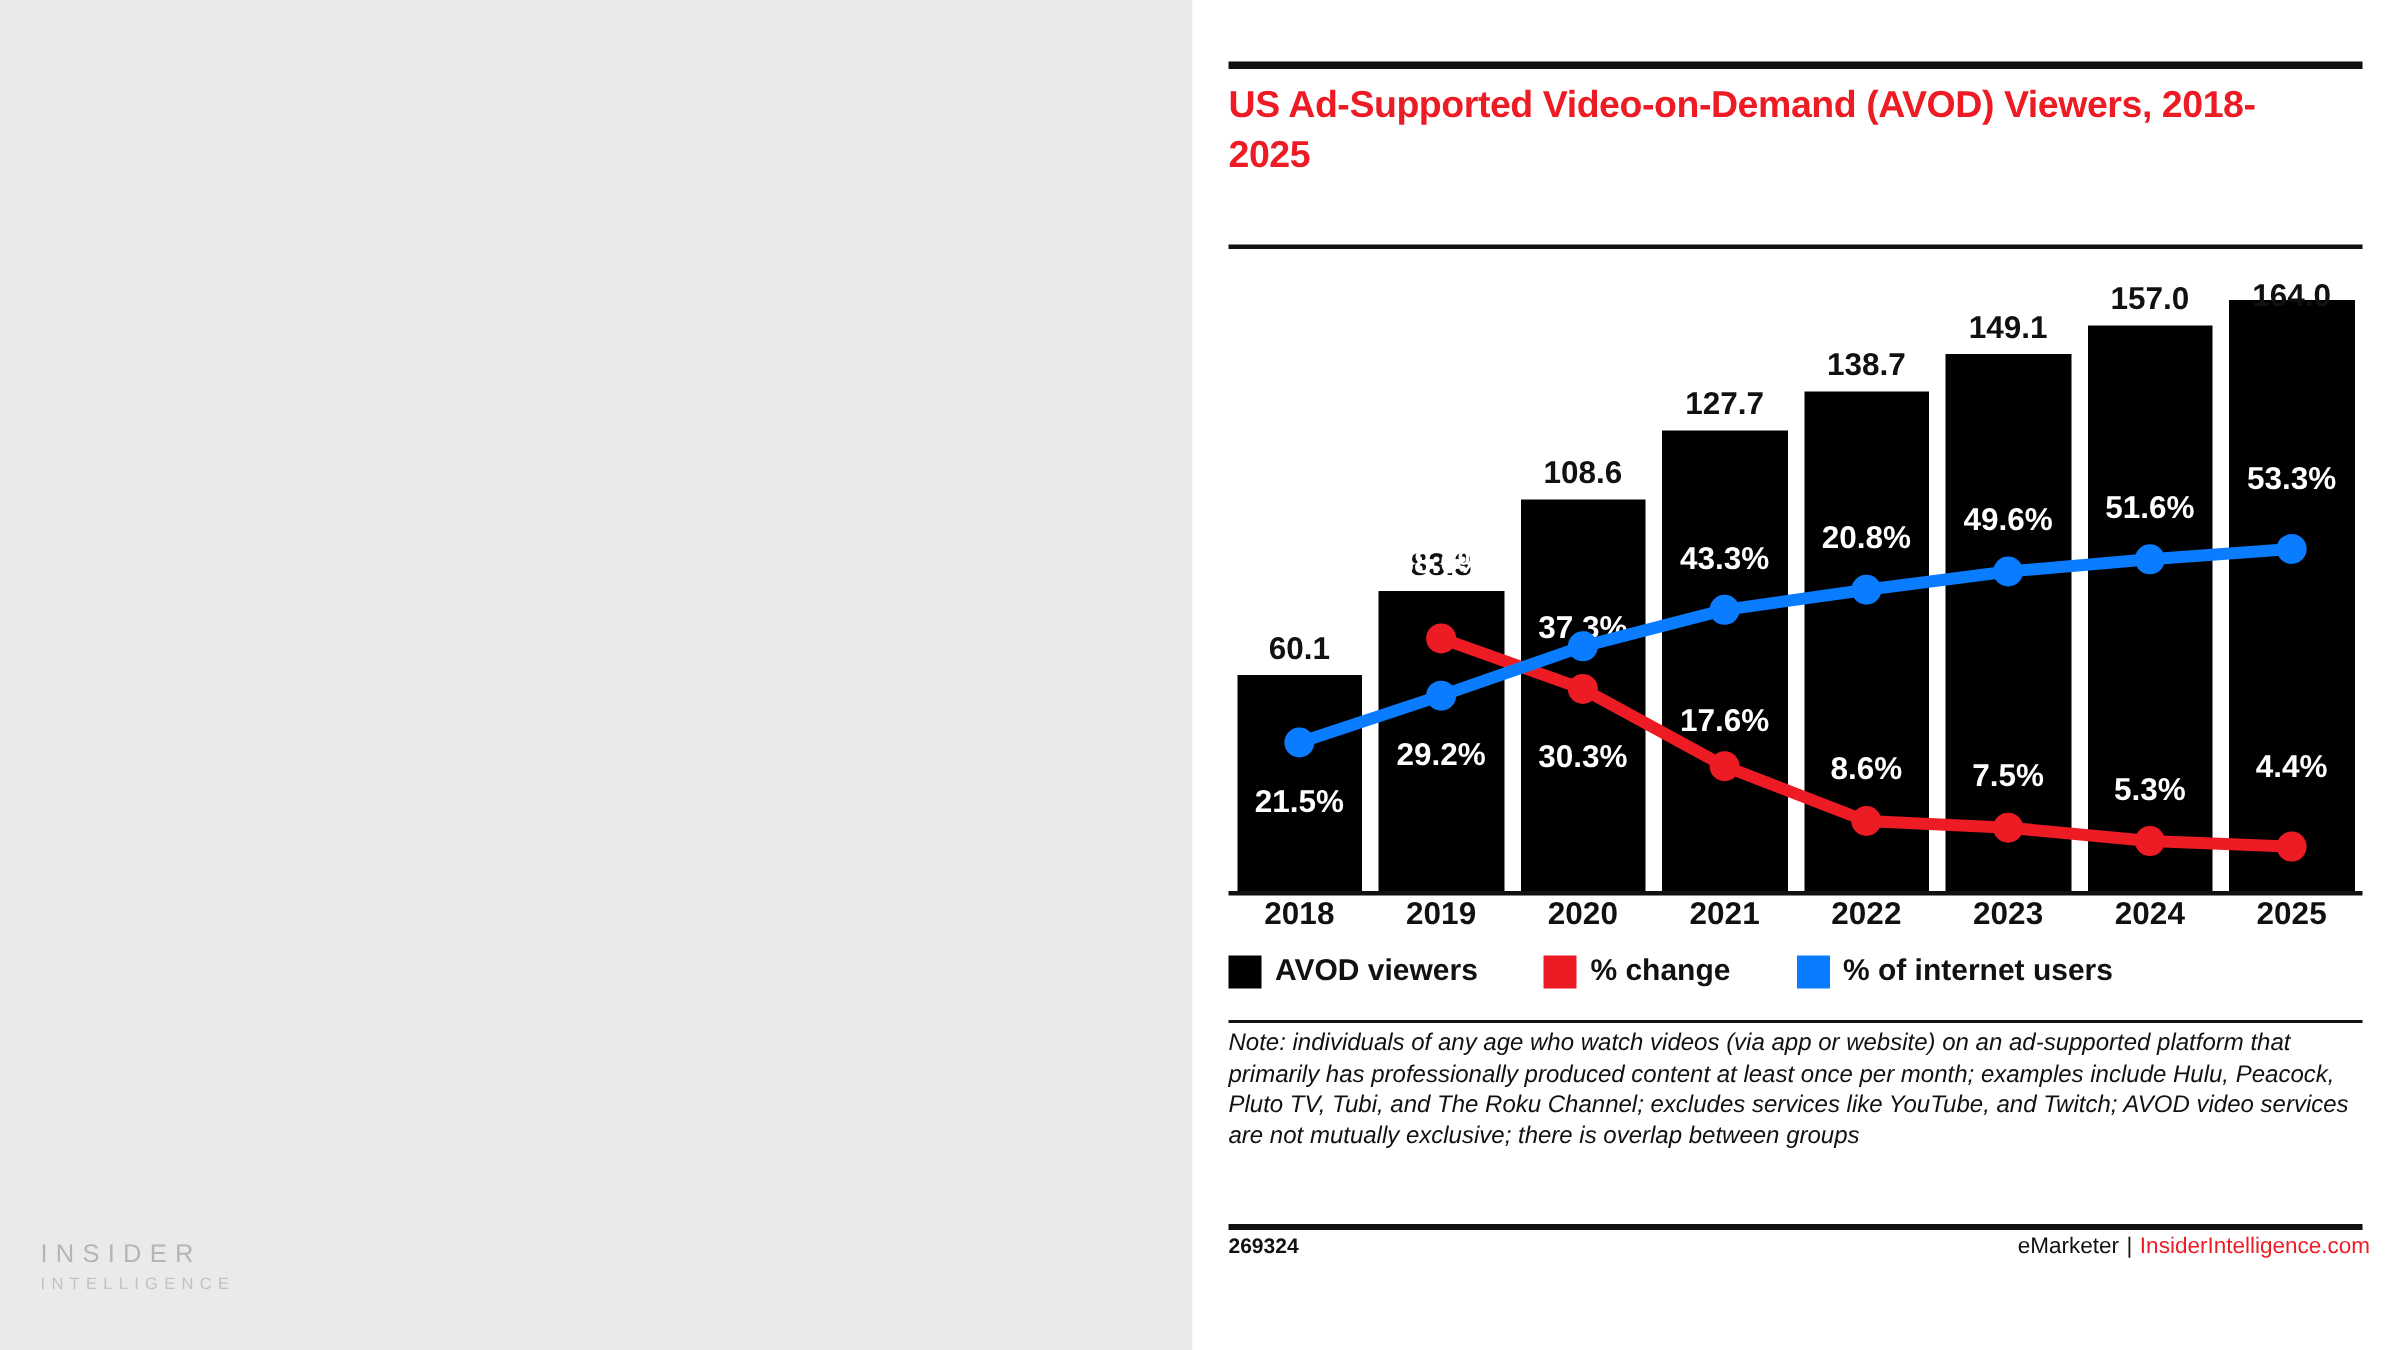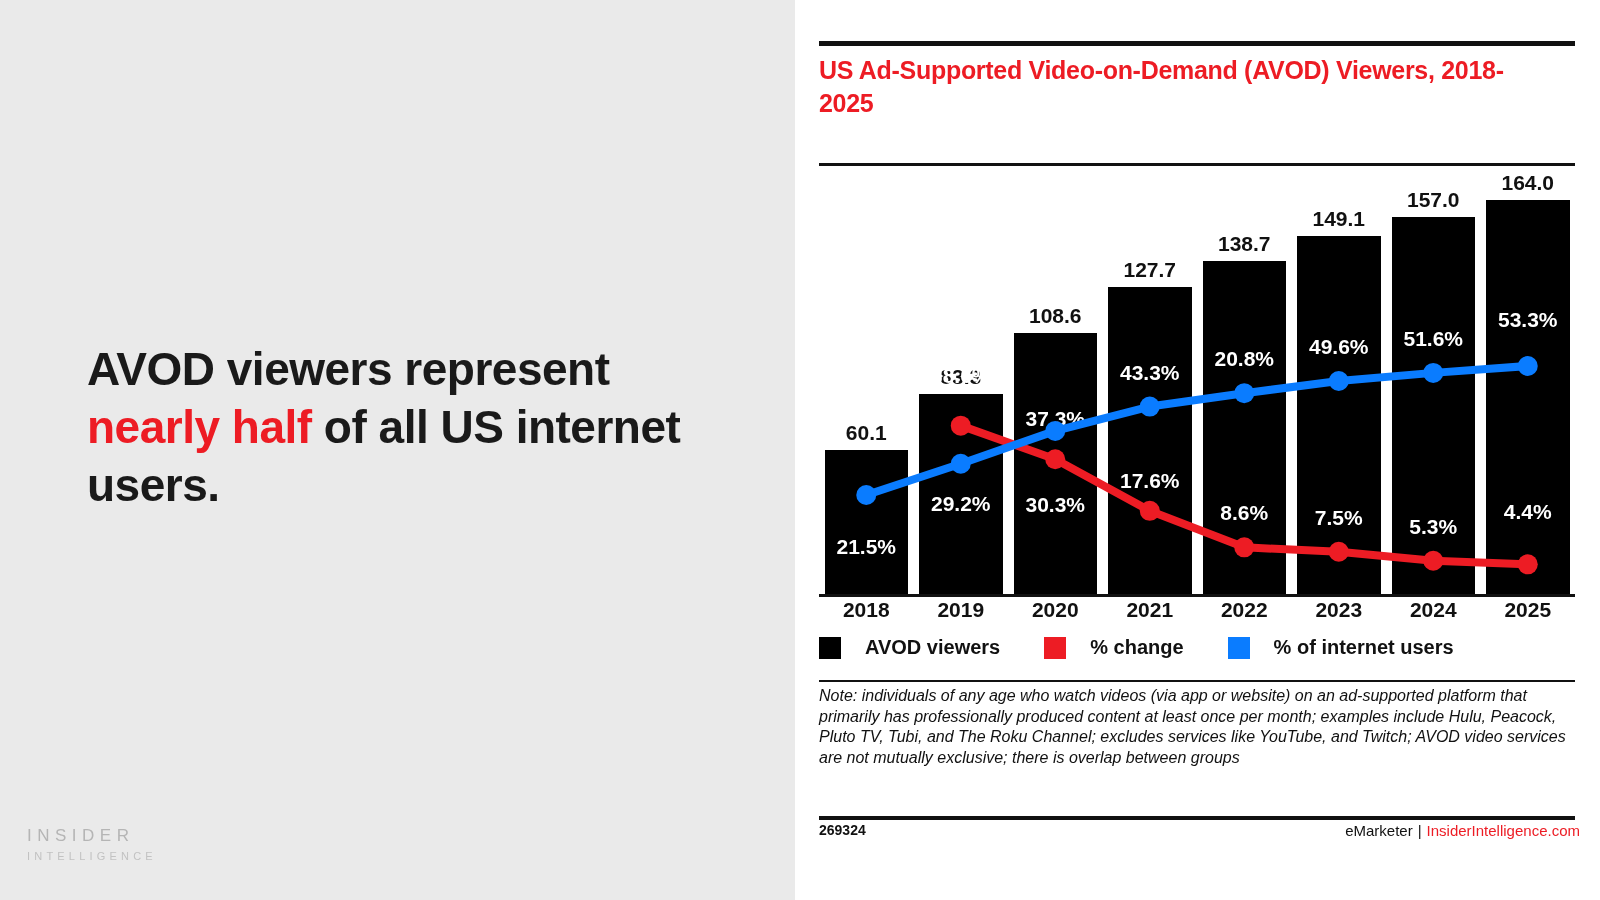--- a/index.html
+++ b/index.html
@@ -61,21 +61,21 @@
     white-space:nowrap;
   }
   svg.lines{position:absolute;left:0;top:0;width:1600px;height:900px;pointer-events:none;}
 
   .xlabel{
     position:absolute;font-size:21px;font-weight:bold;color:#111;text-align:center;
   }
 
   
   .legend{position:absolute;left:24px;top:636px;display:flex;align-items:center;}
-  .legend-item{display:flex;align-items:center;margin-right:44px;gap:15px;}
+  .legend-item{display:flex;align-items:center;margin-right:44px;}
   .swatch{width:22px;height:22px;margin-right:9px;}
   .legend-text{font-size:20px;font-weight:bold;color:#111;white-space:nowrap;}
 
   .rule-note{position:absolute;left:24px;top:680px;width:756px;height:2px;background:#111;}
   .note{
     position:absolute;left:24px;top:686px;width:752px;
     font-size:16px;line-height:20.5px;font-style:italic;color:#111;
   }
   .source{
     position:absolute;left:24px;top:789px;width:752px;
@@ -91,23 +91,20 @@
   .footer-right .em{color:#111;}
   .footer-right .sep{color:#111;margin:0 5px;}
   .footer-right .ii{color:#ED1C24;}
 </style>
 </head>
 <body>
 
 <div class="page">
 
   <div class="left-panel">
-    <div class="headline">
-      <span>AVOD viewers represent </span><span class="hl-red">nearly half</span><span> of all US internet users.</span>
-    </div>
     <div class="logo">
       <div class="logo-top">INSIDER</div>
       <div class="logo-bottom">INTELLIGENCE</div>
     </div>
   </div>
 
   <div class="right-panel">
     <div class="rule-top"></div>
     <div class="chart-title">US Ad-Supported Video-on-Demand (AVOD) Viewers, 2018-2025</div>
     <div class="rule-under-sub"></div>
@@ -121,29 +118,29 @@
         <div class="bar-value" style="left: 189px; top: 136.095px; width: 94.5px;">108.6</div>
         <div class="bar" style="left: 289px; top: 119.209px; width: 83.5px; height: 306.791px;"></div>
         <div class="bar-value" style="left: 283.5px; top: 90.2085px; width: 94.5px;">127.7</div>
         <div class="bar" style="left: 383.5px; top: 92.7817px; width: 83.5px; height: 333.218px;"></div>
         <div class="bar-value" style="left: 378px; top: 63.7817px; width: 94.5px;">138.7</div>
         <div class="bar" style="left: 478px; top: 67.7963px; width: 83.5px; height: 358.204px;"></div>
         <div class="bar-value" style="left: 472.5px; top: 38.7963px; width: 94.5px;">149.1</div>
         <div class="bar" style="left: 572.5px; top: 48.8171px; width: 83.5px; height: 377.183px;"></div>
         <div class="bar-value" style="left: 567px; top: 19.8171px; width: 94.5px;">157.0</div>
         <div class="bar" style="left: 667px; top: 32px; width: 83.5px; height: 394px;"></div>
-        <div class="bar-value" style="left: 661.5px; top: 3px; width: 94.5px; text-align: center;">164.0</div>
+        <div class="bar-value" style="left: 661.5px; top: 18px; width: 94.5px; text-align: center;">164.0</div>
         <div class="inbar-label" style="left: 94.5px; top: 195.625px; width: 94.5px;">38.6%</div>
         <div class="inbar-label" style="left: 189px; top: 325.298px; width: 94.5px;">30.3%</div>
         <div class="inbar-label" style="left: 283.5px; top: 300.822px; width: 94.5px;">17.6%</div>
         <div class="inbar-label" style="left: 378px; top: 333.335px; width: 94.5px;">8.6%</div>
         <div class="inbar-label" style="left: 472.5px; top: 337.798px; width: 94.5px;">7.5%</div>
         <div class="inbar-label" style="left: 567px; top: 346.723px; width: 94.5px;">5.3%</div>
         <div class="inbar-label" style="left: 661.5px; top: 332.375px; width: 94.5px;">4.4%</div>
-        <div class="inbar-label" style="left: 0px; top: 367px; width: 94.5px;">21.5%</div>
+        <div class="inbar-label" style="left: 0px; top: 355px; width: 94.5px;">21.5%</div>
         <div class="inbar-label" style="left: 94.5px; top: 323.761px; width: 94.5px;">29.2%</div>
         <div class="inbar-label" style="left: 189px; top: 238.899px; width: 94.5px;">37.3%</div>
         <div class="inbar-label" style="left: 283.5px; top: 192.557px; width: 94.5px;">43.3%</div>
         <div class="inbar-label" style="left: 378px; top: 179.169px; width: 94.5px;">20.8%</div>
         <div class="inbar-label" style="left: 472.5px; top: 166.998px; width: 94.5px;">49.6%</div>
         <div class="inbar-label" style="left: 567px; top: 158.884px; width: 94.5px;">51.6%</div>
         <div class="inbar-label" style="left: 661.5px; top: 139.987px; width: 94.5px;">53.3%</div>
       </div>
     <div class="axis-line"></div>
     <div id="xaxis-labels">

